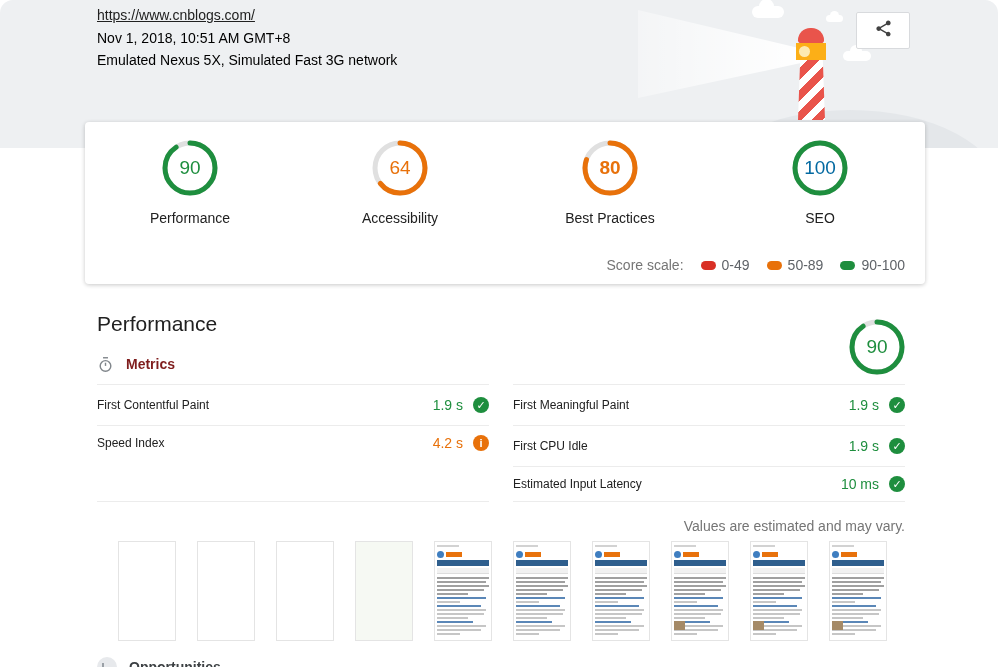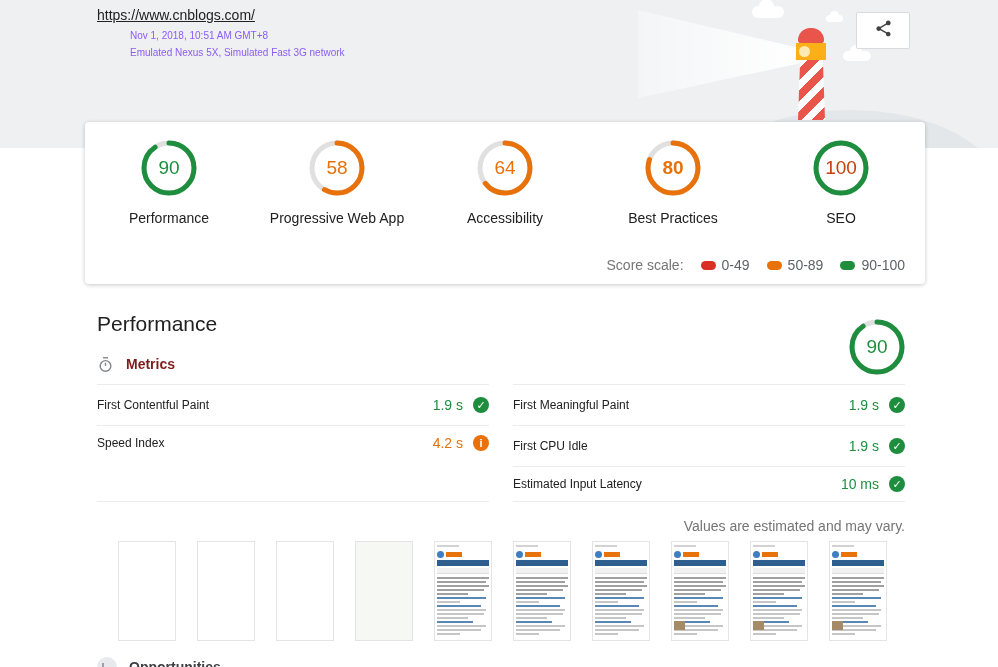--- a/index.html
+++ b/index.html
@@ -1,17 +1,17 @@
 <!DOCTYPE html>
 <html><head>
 <meta charset="utf-8">
 <style>
   html,body{margin:0;padding:0;}
   body{font-family:"Liberation Sans","DejaVu Sans",sans-serif;background:#fff;}
-  .page{position:relative;width:998px;height:667px;overflow:hidden;background:#fff;}
+  .page{position:relative;width:998px;height:667px;overflow:hidden;background:#fff;border-radius:13px;}
 
   
   .top-band{position:absolute;left:0;top:0;width:998px;height:148px;background:#eef0f2;overflow:hidden;}
   .ground{position:absolute;left:700px;top:110px;width:300px;height:80px;background:#e4e7ea;
           border-radius:50% 50% 0 0 / 100% 100% 0 0;}
   .beam{position:absolute;left:638px;top:10px;width:164px;height:88px;z-index:1;
         clip-path:polygon(0 0,100% 44%,100% 60%,0 100%);
         background:linear-gradient(to right,rgba(255,255,255,.35),#fff);}
   .cloud{position:absolute;background:#fff;border-radius:20px;z-index:1;}
   .cloud::before{content:"";position:absolute;background:#fff;border-radius:50%;}
@@ -26,21 +26,21 @@
            border-radius:13px 13px 3px 3px;}
   .lh-lamp{position:absolute;left:1px;top:15px;width:30px;height:17px;background:#fcaf17;}
   .lh-light{position:absolute;left:3px;top:3px;width:11px;height:11px;border-radius:50%;background:#fdeab0;}
   .lh-body{position:absolute;left:3px;top:32px;width:27px;height:60px;
            background:repeating-linear-gradient(135deg,#fff 0 7px,#e9544b 7px 15px);
            clip-path:polygon(8% 0,92% 0,100% 100%,0 100%);}
 
   
   .header-info{position:absolute;left:97px;top:6px;z-index:3;}
   .url-link{font-size:14px;color:#212121;text-decoration:underline;display:inline-block;cursor:pointer;}
-  .meta-line{font-size:10px;color:#8b5cf6;margin-top:6px;margin-left:33px;}
+  .meta-line{font-size:14px;color:#000000;margin-top:6px;}
 
   .share-btn{position:absolute;left:856px;top:12px;width:54px;height:37px;background:#fff;
              border:1px solid #d8dadd;border-radius:2px;display:flex;align-items:center;
              justify-content:center;z-index:4;cursor:pointer;box-sizing:border-box;}
 
   
   .summary-card{position:absolute;left:85px;top:122px;width:840px;height:162px;background:#fff;
                 border-radius:4px;box-shadow:0 1px 4px rgba(0,0,0,.22);z-index:5;}
   .gauges-row{display:flex;padding-top:18px;}
   .score-gauge{flex:1;display:flex;flex-direction:column;align-items:center;cursor:pointer;}
@@ -143,30 +143,20 @@
         <div class="gauge">
           <svg viewBox="0 0 56 56">
               <circle class="track" cx="28" cy="28" r="25"></circle>
               <circle class="arc" cx="28" cy="28" r="25" stroke-dasharray="141.3716694115407 15.70796326794897" style="stroke: rgb(30, 142, 62);"></circle>
             </svg>
           <span class="gauge-num" style="color: rgb(30, 142, 62);">90</span>
         </div>
         <span class="gauge-label">Performance</span>
       </div>
 
-      <div class="score-gauge">
-        <div class="gauge">
-          <svg viewBox="0 0 56 56">
-              <circle class="track" cx="28" cy="28" r="25"></circle>
-              <circle class="arc" cx="28" cy="28" r="25" stroke-dasharray="91.106186954104 65.97344572538566" style="stroke: rgb(232, 113, 10);"></circle>
-            </svg>
-          <span class="gauge-num" style="color: rgb(232, 113, 10);">58</span>
-        </div>
-        <span class="gauge-label">Progressive Web App</span>
-      </div>
 
       <div class="score-gauge">
         <div class="gauge">
           <svg viewBox="0 0 56 56">
               <circle class="track" cx="28" cy="28" r="25"></circle>
               <circle class="arc" cx="28" cy="28" r="25" stroke-dasharray="100.53096491487338 56.54866776461628" style="stroke: rgb(232, 113, 10);"></circle>
             </svg>
           <span class="gauge-num" style="color: rgb(232, 113, 10);">64</span>
         </div>
         <span class="gauge-label">Accessibility</span>
@@ -182,21 +172,21 @@
         </div>
         <span class="gauge-label">Best Practices</span>
       </div>
 
       <div class="score-gauge">
         <div class="gauge">
           <svg viewBox="0 0 56 56">
               <circle class="track" cx="28" cy="28" r="25"></circle>
               <circle class="arc" cx="28" cy="28" r="25" stroke-dasharray="157.07963267948966 0" style="stroke: rgb(30, 142, 62);"></circle>
             </svg>
-          <span class="gauge-num" style="color: #c2410c;">100</span>
+          <span class="gauge-num" style="color: #0369a1;">100</span>
         </div>
         <span class="gauge-label">SEO</span>
       </div>
 
     </div>
 
     <div class="score-scale-row">
       <span>Score scale:</span>
       <span class="legend-item">
         <span class="pill" style="background: rgb(217, 48, 37);"></span>

